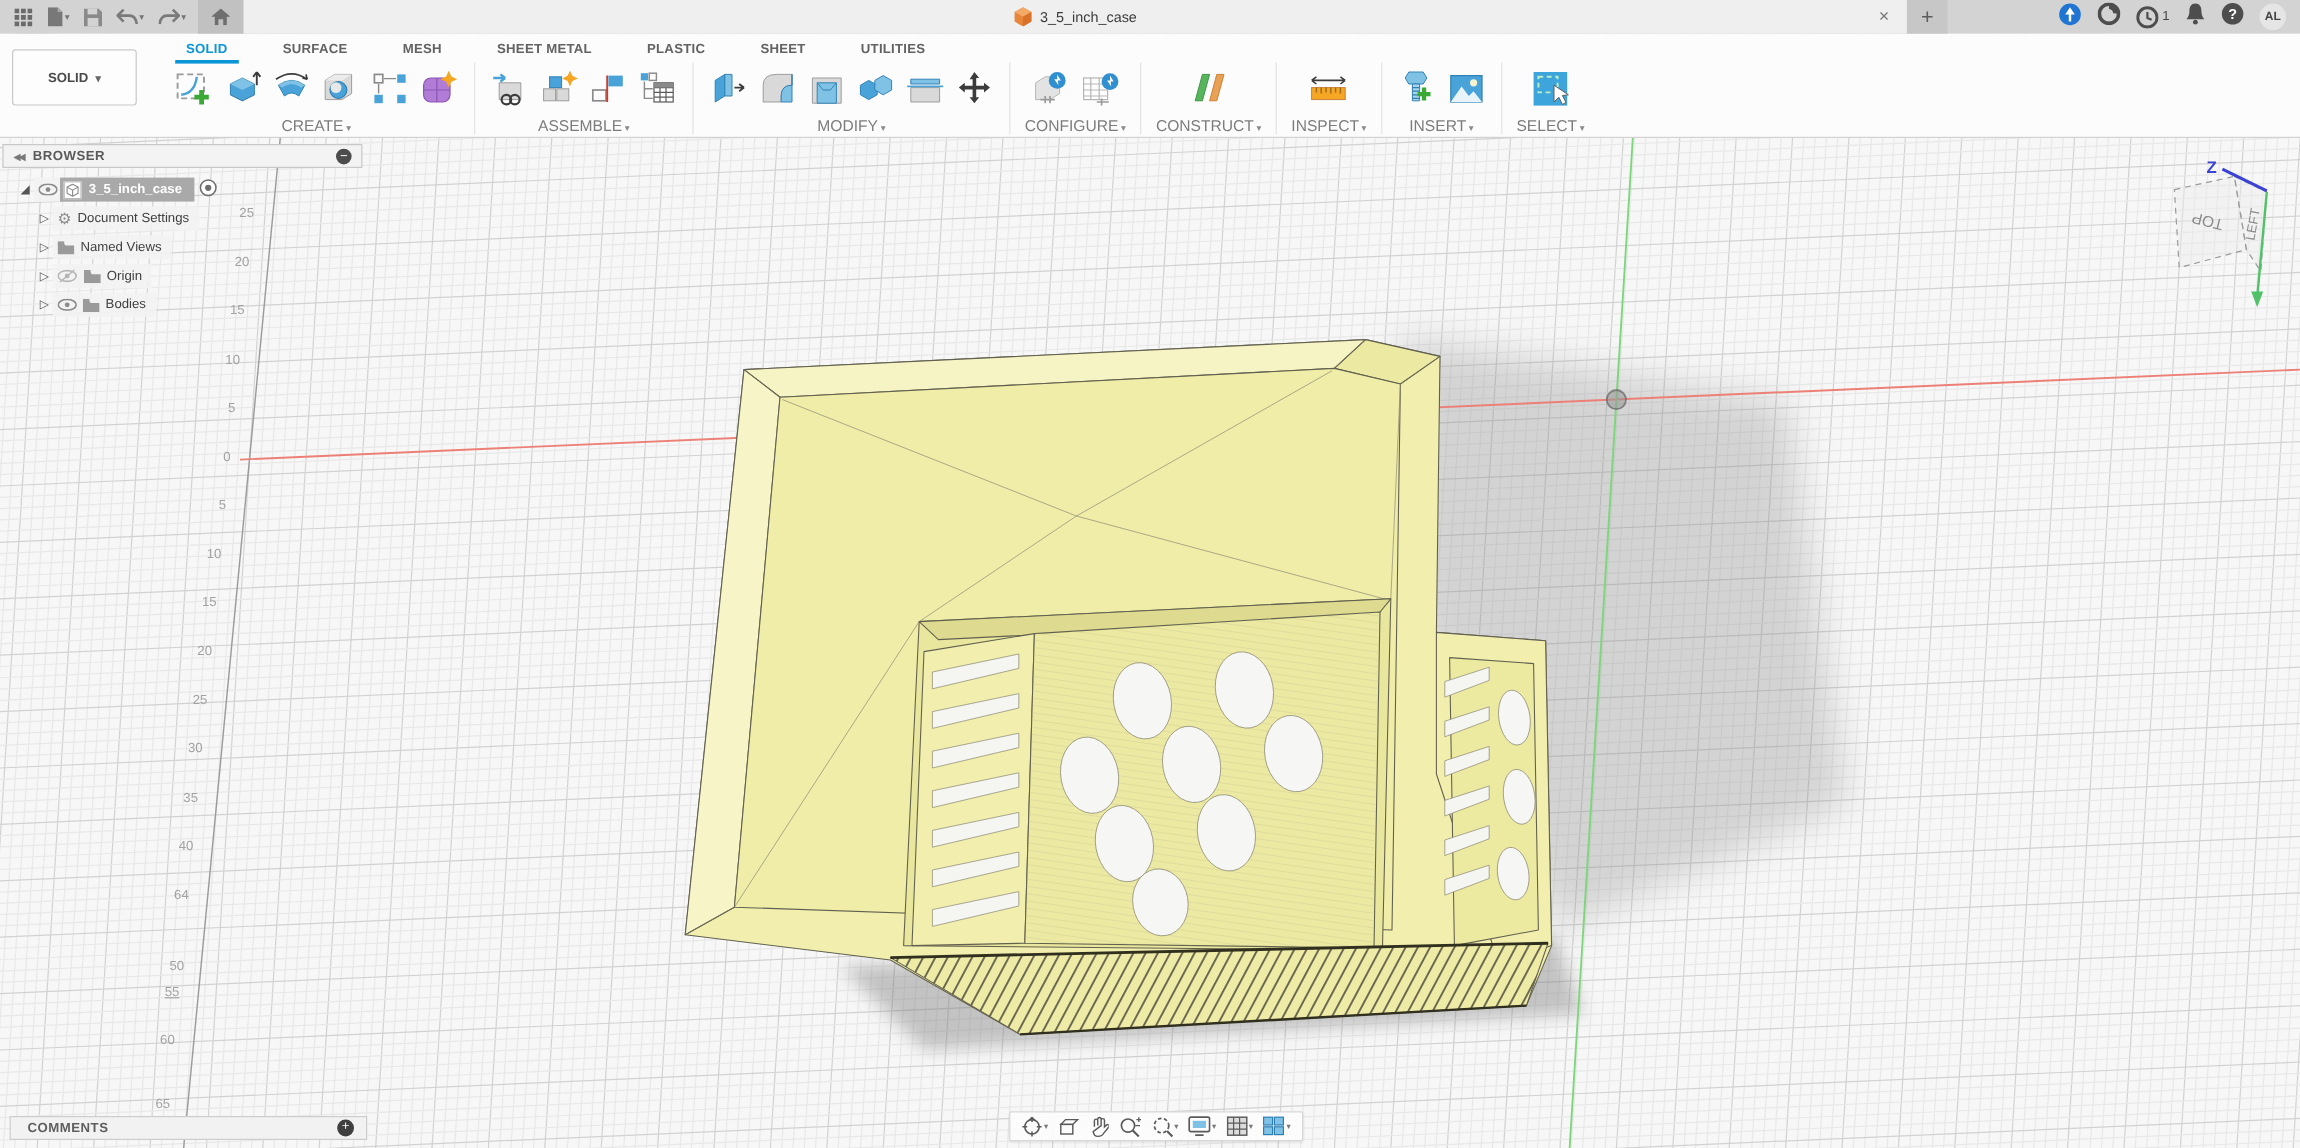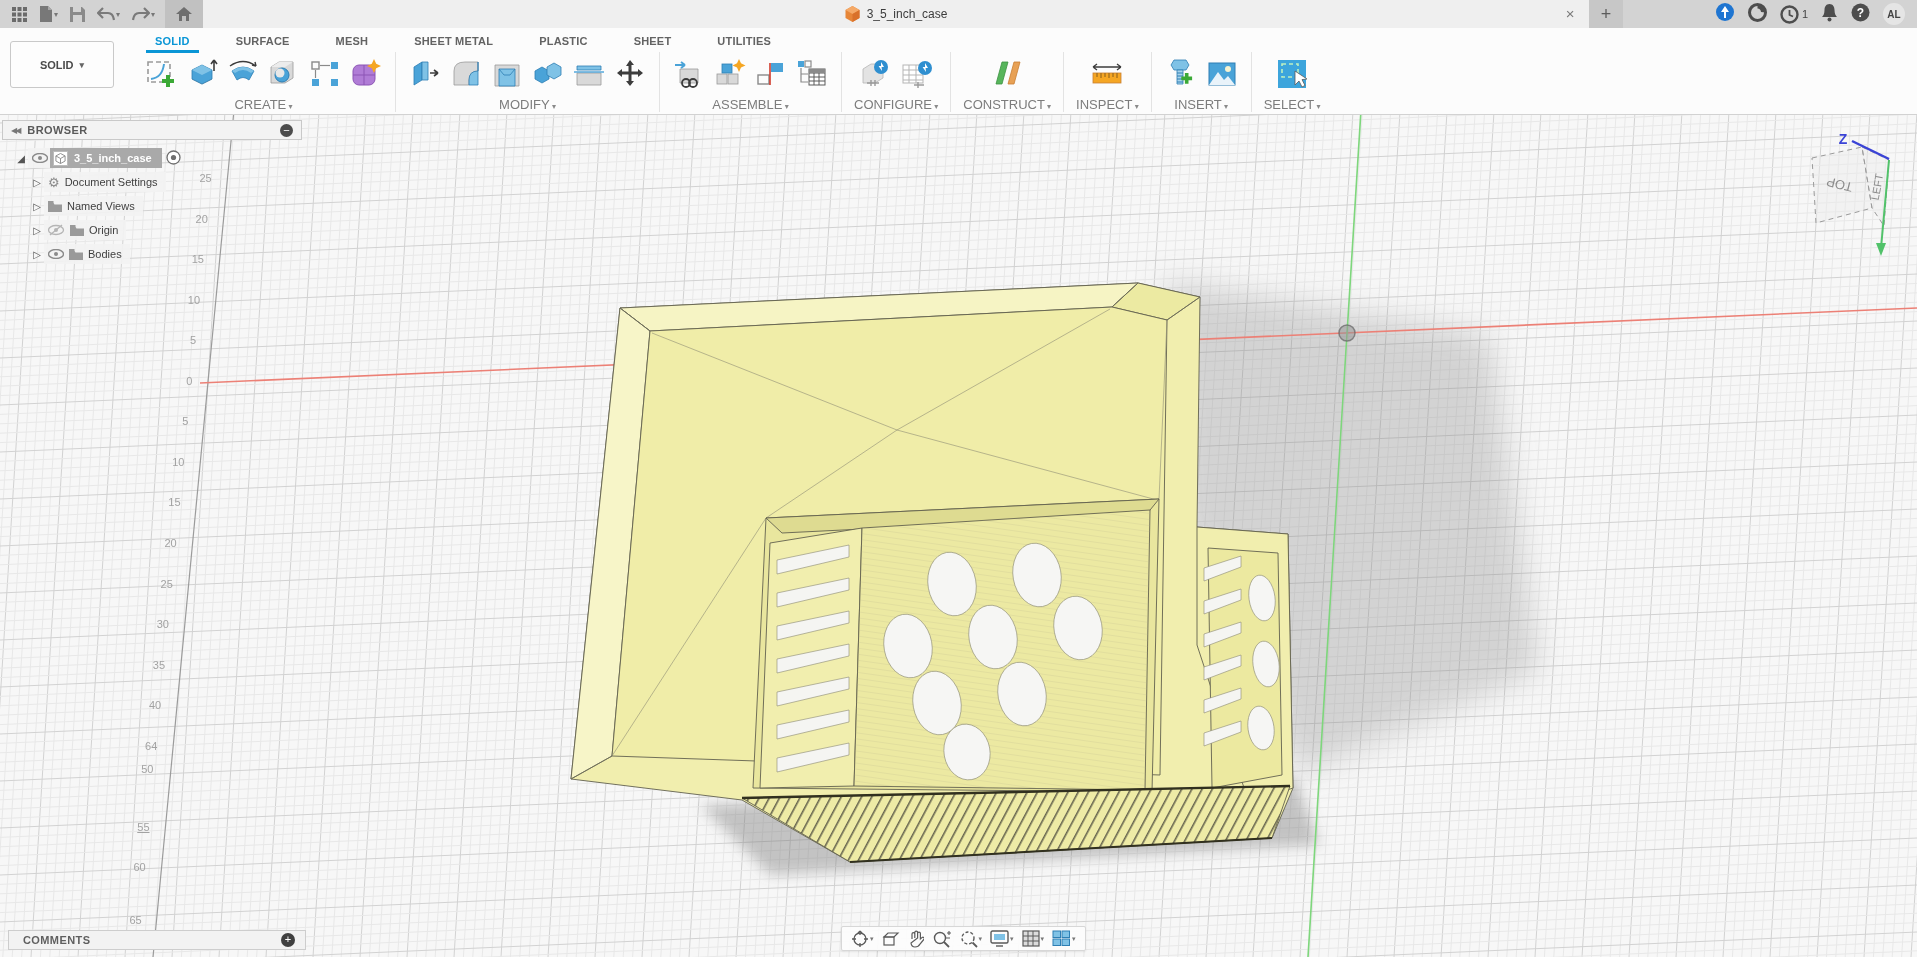--- a/index.html
+++ b/index.html
@@ -553,21 +553,21 @@
         <span class="ruler-num" style="left: 154.254px; top: 374.75px;">0</span>
         <span class="ruler-num" style="left: 150.369px; top: 415.3px;">5</span>
         <span class="ruler-num" style="left: 146.484px; top: 455.85px;">10</span>
         <span class="ruler-num" style="left: 142.6px; top: 496.4px;">15</span>
         <span class="ruler-num" style="left: 138.715px; top: 536.95px;">20</span>
         <span class="ruler-num" style="left: 134.83px; top: 577.5px;">25</span>
         <span class="ruler-num" style="left: 130.946px; top: 618.05px;">30</span>
         <span class="ruler-num" style="left: 127.061px; top: 658.6px;">35</span>
         <span class="ruler-num" style="left: 123.176px; top: 699.15px;">40</span>
         <span class="ruler-num" style="left: 119.292px; top: 739.7px;">64</span>
-        <span class="ruler-num" style="left: 115.407px; top: 763px; text-align: right;">50</span>
+        <span class="ruler-num" style="left: 115.407px; top: 799px; text-align: right;">50</span>
         <span class="ruler-num" style="left: 111.522px; top: 820.8px; text-decoration: underline;">55</span>
         <span class="ruler-num" style="left: 107.637px; top: 861.35px;">60</span>
         <span class="ruler-num" style="left: 103.753px; top: 901.9px; margin-top: 12px;">65</span>
       </div>
   </div>
 
   <div id="titlebar">
     <div class="tb-left">
       <span class="tb-btn">
         <svg width="15" height="15" viewBox="0 0 15 15">
@@ -719,52 +719,20 @@
               <path d="M15,8 v20 M4,18 h22" stroke="#8c55b5" stroke-width="1" fill="none"></path>
               <path d="M25,2 l2.2,4.8 L32,9 l-4.8,2.2 L25,16 l-2.2,-4.8 L18,9 l4.8,-2.2 z" fill="#f5a623"></path>
             </svg>
         </div>
         <span class="glabel">CREATE</span>
       </div>
 
       <div class="rgroup">
         <div class="gicons">
           <svg class="ticon" viewBox="0 0 34 34">
-              <path d="M6,10 l8,-5 v18 l-8,5 z" fill="#4aa3d8" stroke="#2e7fb4" stroke-width="0.8"></path>
-              <path d="M14,5 h6 v18 h-6 z" fill="#7fc2e6" stroke="#2e7fb4" stroke-width="0.8"></path>
-              <path d="M22,16 h8 m0,0 l-4,-3 m4,3 l-4,3" stroke="#3c3c3c" stroke-width="1.6" fill="none"></path>
-            </svg>
-          <svg class="ticon" viewBox="0 0 34 34">
-              <path d="M5,28 V14 Q5,5 16,5 h13 v9 q-9,0 -9,9 v5 z" fill="#d9d9d9" stroke="#9a9a9a" stroke-width="0.8"></path>
-              <path d="M29,5 v9 q-9,0 -9,9 v5 h9 z" fill="#7fc2e6" stroke="#2e7fb4" stroke-width="0.8"></path>
-            </svg>
-          <svg class="ticon" viewBox="0 0 34 34">
-              <path d="M5,8 h24 v21 h-24 z" fill="#d9d9d9" stroke="#9a9a9a" stroke-width="0.8"></path>
-              <path d="M9,12 h16 v17 h-16 z" fill="#7fc2e6" stroke="#2e7fb4" stroke-width="0.8"></path>
-              <path d="M9,12 l5,6 h6 l5,-6" fill="none" stroke="#2e7fb4" stroke-width="0.8"></path>
-            </svg>
-          <svg class="ticon" viewBox="0 0 34 34">
-              <path d="M4,14 l7,-4 7,4 v8 l-7,4 -7,-4 z" fill="#4aa3d8" stroke="#2e7fb4" stroke-width="0.8"></path>
-              <path d="M16,10 l7,-4 7,4 v8 l-7,4 -7,-4 z" fill="#7fc2e6" stroke="#2e7fb4" stroke-width="0.8"></path>
-            </svg>
-          <svg class="ticon" viewBox="0 0 34 34">
-              <path d="M5,16 h24 v12 h-24 z" fill="#d9d9d9" stroke="#9a9a9a" stroke-width="0.8"></path>
-              <path d="M5,9 h24 v4 h-24 z" fill="#7fc2e6" stroke="#2e7fb4" stroke-width="0.8"></path>
-              <line x1="2" y1="15" x2="32" y2="15" stroke="#4aa3d8" stroke-width="1.4"></line>
-            </svg>
-          <svg class="ticon" viewBox="0 0 34 34">
-              <path d="M17,3 l4,5 h-2.5 v6.5 H25 V12 l5,4 -5,4 v-2.5 h-6.5 V24 H21 l-4,5 -4,-5 h2.5 v-6.5 H9 V20 l-5,-4 5,-4 v2.5 h6.5 V9 H13 z" fill="#3c3c3c"></path>
-            </svg>
-        </div>
-        <span class="glabel">MODIFY</span>
-      </div>
-
-      <div class="rgroup">
-        <div class="gicons">
-          <svg class="ticon" viewBox="0 0 34 34">
               <path d="M8,12 h18 v14 h-18 z" fill="#d9d9d9" stroke="#9a9a9a" stroke-width="0.8"></path>
               <path d="M3,8 l10,0 m0,0 l-4,-3 m4,3 l-4,3" stroke="#4aa3d8" stroke-width="2" fill="none"></path>
               <circle cx="14" cy="26" r="4" fill="none" stroke="#3c3c3c" stroke-width="1.8"></circle>
               <circle cx="21" cy="26" r="4" fill="none" stroke="#3c3c3c" stroke-width="1.8"></circle>
             </svg>
           <svg class="ticon" viewBox="0 0 34 34">
               <rect x="4" y="17" width="10" height="10" fill="#d9d9d9" stroke="#9a9a9a" stroke-width="0.8"></rect>
               <rect x="15" y="17" width="10" height="10" fill="#d9d9d9" stroke="#9a9a9a" stroke-width="0.8"></rect>
               <rect x="9" y="7" width="10" height="9" fill="#4aa3d8" stroke="#2e7fb4" stroke-width="0.8"></rect>
               <path d="M26,2 l2,4.2 L32.5,8.5 l-4.5,2 L26,15 l-2,-4.5 L19.5,8.5 l4.5,-2.3 z" fill="#f5a623"></path>
@@ -779,20 +747,52 @@
               <rect x="10" y="4" width="6" height="6" fill="none" stroke="#8a8a8a" stroke-width="1.2"></rect>
               <path d="M6,11 v14 h7 M6,17 h7" stroke="#8a8a8a" stroke-width="1.2" fill="none"></path>
               <g fill="#fff" stroke="#5a5a5a" stroke-width="1">
                 <rect x="14" y="12" width="16" height="16"></rect>
               </g>
               <path d="M14,16 h16 M14,20 h16 M14,24 h16 M19,12 v16 M24,12 v16" stroke="#5a5a5a" stroke-width="1"></path>
               <rect x="14" y="12" width="16" height="4" fill="#8a8a8a"></rect>
             </svg>
         </div>
         <span class="glabel">ASSEMBLE</span>
+      </div>
+
+      <div class="rgroup">
+        <div class="gicons">
+          <svg class="ticon" viewBox="0 0 34 34">
+              <path d="M6,10 l8,-5 v18 l-8,5 z" fill="#4aa3d8" stroke="#2e7fb4" stroke-width="0.8"></path>
+              <path d="M14,5 h6 v18 h-6 z" fill="#7fc2e6" stroke="#2e7fb4" stroke-width="0.8"></path>
+              <path d="M22,16 h8 m0,0 l-4,-3 m4,3 l-4,3" stroke="#3c3c3c" stroke-width="1.6" fill="none"></path>
+            </svg>
+          <svg class="ticon" viewBox="0 0 34 34">
+              <path d="M5,28 V14 Q5,5 16,5 h13 v9 q-9,0 -9,9 v5 z" fill="#d9d9d9" stroke="#9a9a9a" stroke-width="0.8"></path>
+              <path d="M29,5 v9 q-9,0 -9,9 v5 h9 z" fill="#7fc2e6" stroke="#2e7fb4" stroke-width="0.8"></path>
+            </svg>
+          <svg class="ticon" viewBox="0 0 34 34">
+              <path d="M5,8 h24 v21 h-24 z" fill="#d9d9d9" stroke="#9a9a9a" stroke-width="0.8"></path>
+              <path d="M9,12 h16 v17 h-16 z" fill="#7fc2e6" stroke="#2e7fb4" stroke-width="0.8"></path>
+              <path d="M9,12 l5,6 h6 l5,-6" fill="none" stroke="#2e7fb4" stroke-width="0.8"></path>
+            </svg>
+          <svg class="ticon" viewBox="0 0 34 34">
+              <path d="M4,14 l7,-4 7,4 v8 l-7,4 -7,-4 z" fill="#4aa3d8" stroke="#2e7fb4" stroke-width="0.8"></path>
+              <path d="M16,10 l7,-4 7,4 v8 l-7,4 -7,-4 z" fill="#7fc2e6" stroke="#2e7fb4" stroke-width="0.8"></path>
+            </svg>
+          <svg class="ticon" viewBox="0 0 34 34">
+              <path d="M5,16 h24 v12 h-24 z" fill="#d9d9d9" stroke="#9a9a9a" stroke-width="0.8"></path>
+              <path d="M5,9 h24 v4 h-24 z" fill="#7fc2e6" stroke="#2e7fb4" stroke-width="0.8"></path>
+              <line x1="2" y1="15" x2="32" y2="15" stroke="#4aa3d8" stroke-width="1.4"></line>
+            </svg>
+          <svg class="ticon" viewBox="0 0 34 34">
+              <path d="M17,3 l4,5 h-2.5 v6.5 H25 V12 l5,4 -5,4 v-2.5 h-6.5 V24 H21 l-4,5 -4,-5 h2.5 v-6.5 H9 V20 l-5,-4 5,-4 v2.5 h6.5 V9 H13 z" fill="#3c3c3c"></path>
+            </svg>
+        </div>
+        <span class="glabel">MODIFY</span>
       </div>
 
       <div class="rgroup">
         <div class="gicons">
           <svg class="ticon" viewBox="0 0 34 34">
               <path d="M4,12 l8,-5 h12 v14 l-8,5 H4 z" fill="#e3e3e3" stroke="#b5b5b5" stroke-width="0.8"></path>
               <circle cx="22" cy="10" r="7" fill="#2f8fd0"></circle>
               <path d="M22,5 l3,5 h-2.4 l0.4,4 -3.4,-5 h2.4 z" fill="#fff"></path>
               <path d="M8,26 h12 M12,23 v6 M16,29 v-6" stroke="#9a9a9a" stroke-width="1.4" fill="none"></path>
             </svg>

